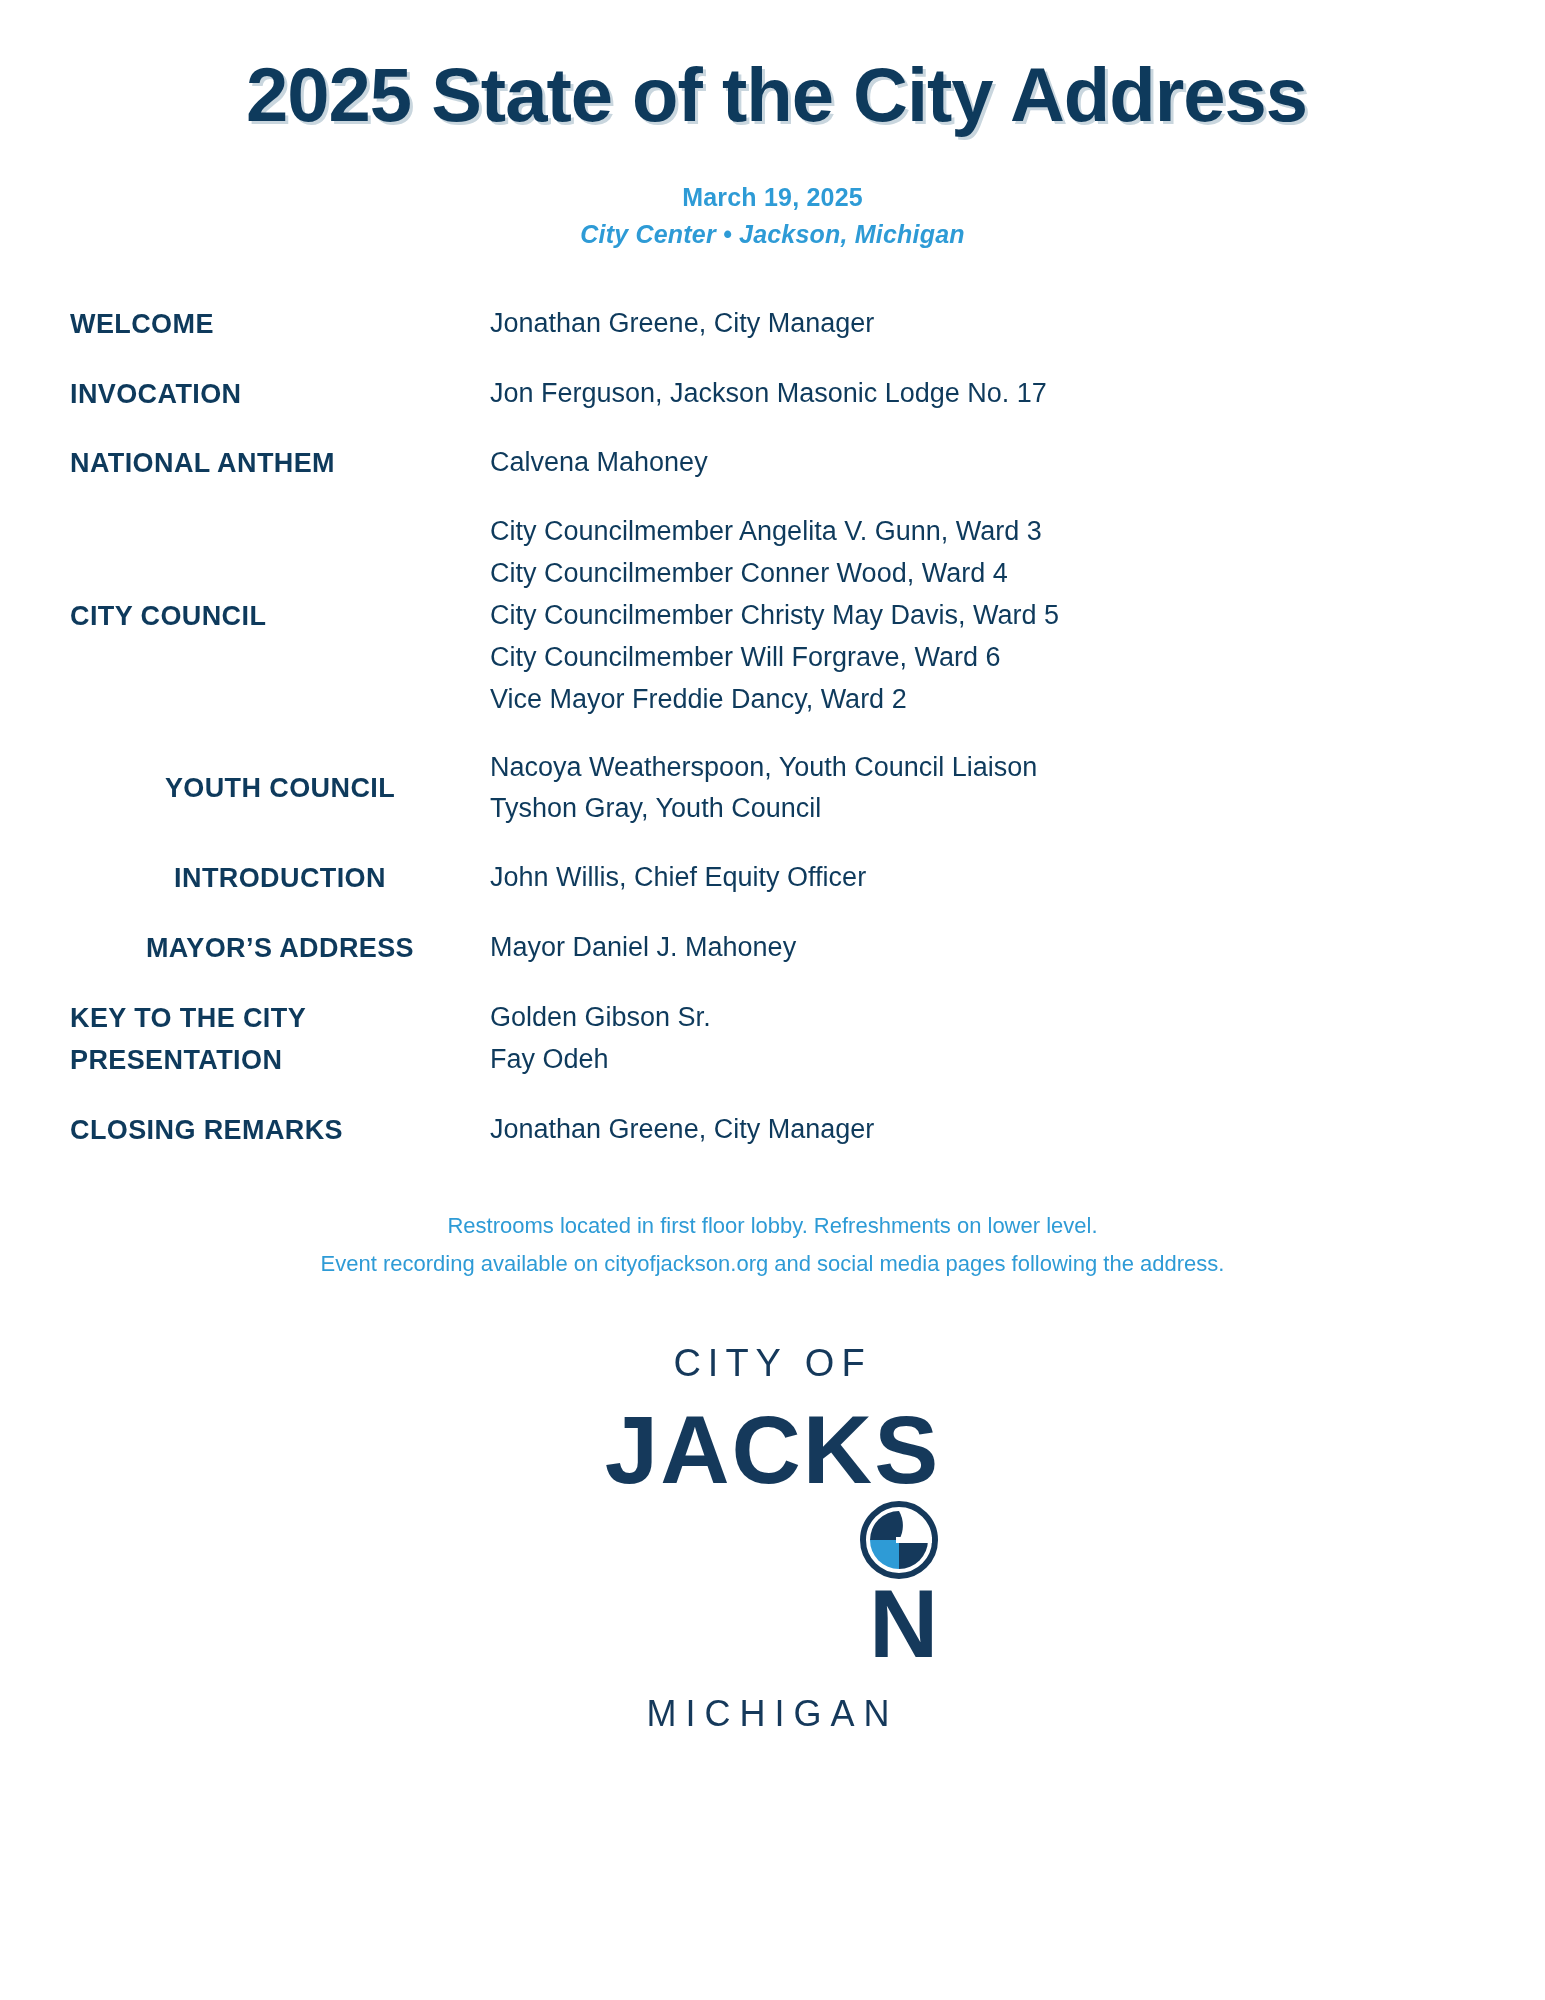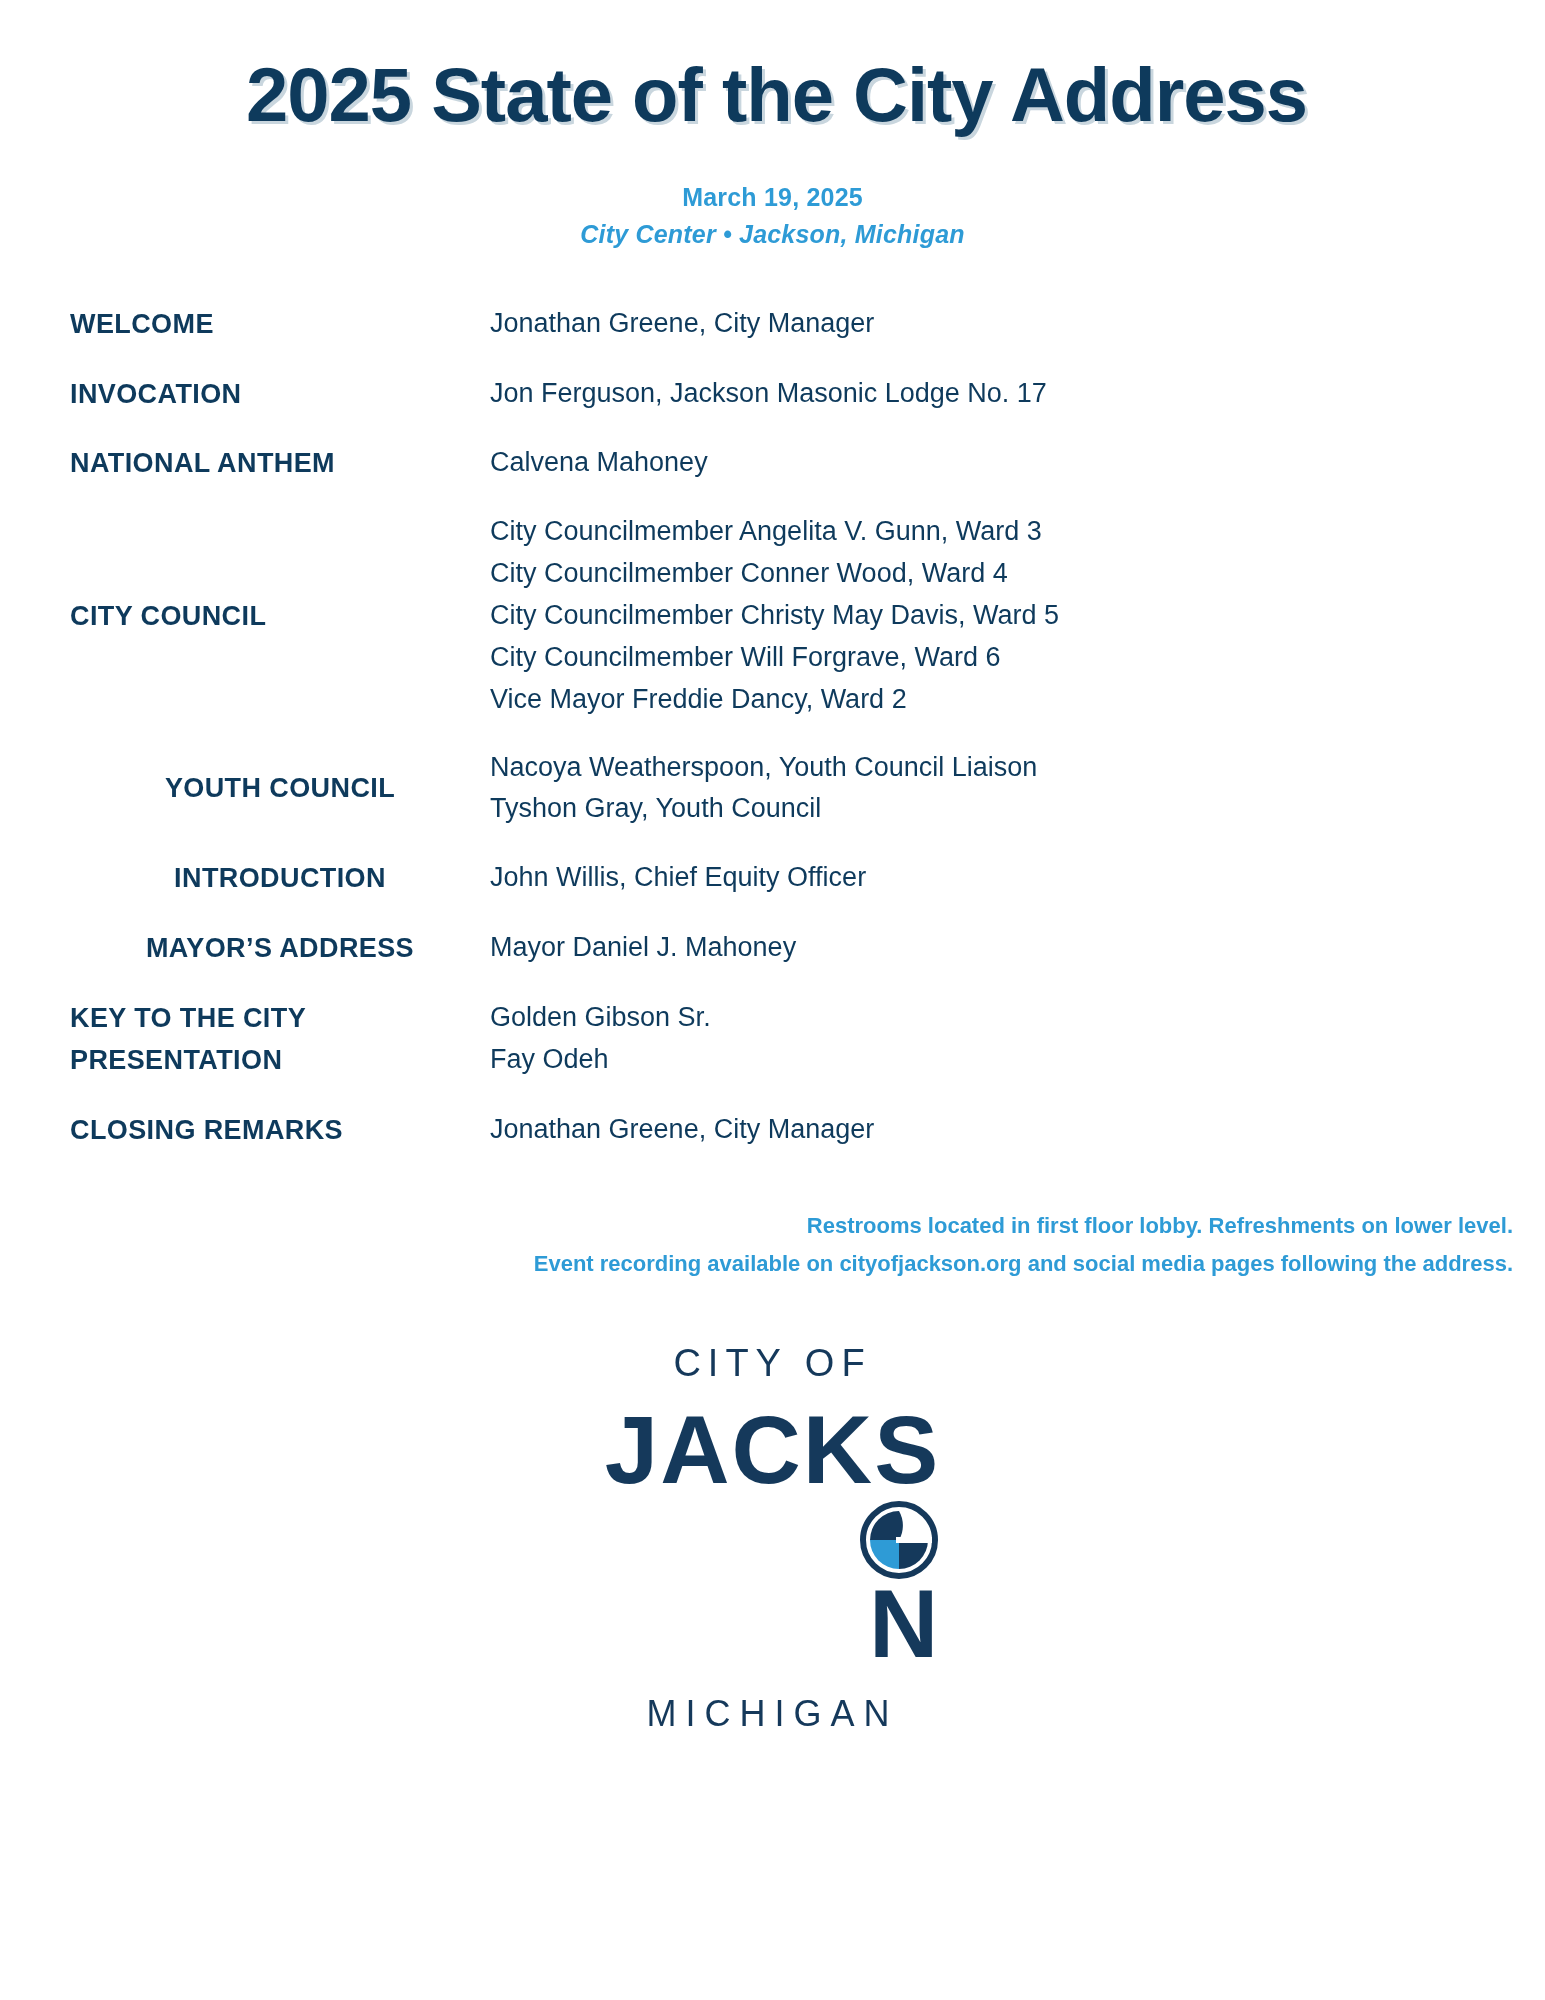--- a/index.html
+++ b/index.html
@@ -82,26 +82,26 @@
     font-size: 27px;
     color: #0e3a5c;
     line-height: 1.55;
     font-weight: normal;
   }
   .value div { white-space: nowrap; }
 
   
   .notes {
     margin-top: 56px;
-    text-align: right;
+    text-align: center;
     color: #2e9bd6;
-    font-weight: bold;
+    font-weight: normal;
     font-size: 22px;
     line-height: 1.7;
-    padding: 0 32px;
+    padding: 0 40px;
   }
 
   
   .logo {
     margin-top: 60px;
     display: flex;
     flex-direction: column;
     align-items: center;
     color: #123a5a;
     gap: 15px;

